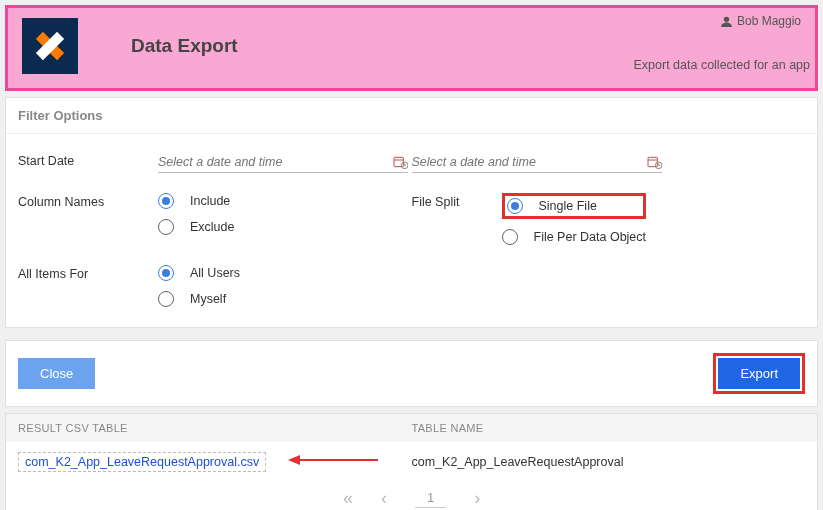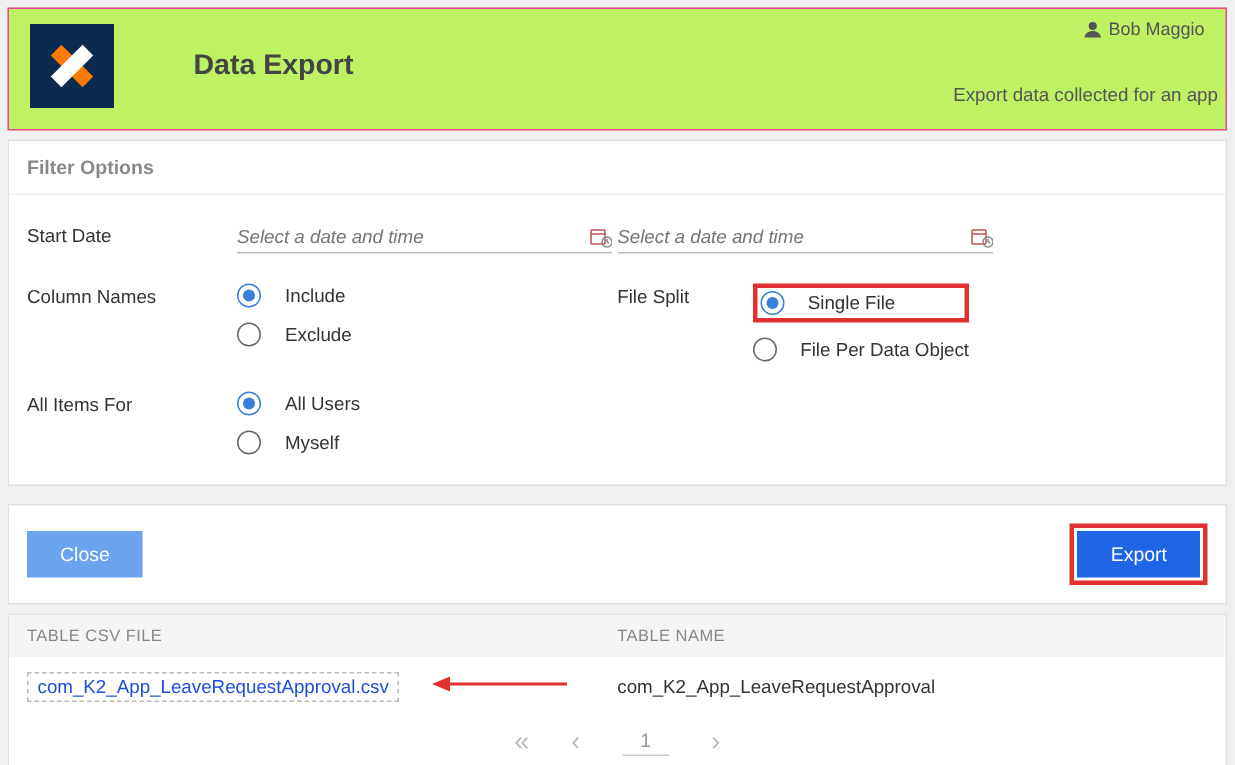--- a/index.html
+++ b/index.html
@@ -6,22 +6,22 @@
   body {
     font-family: Arial, Helvetica, sans-serif;
     font-size: 13px;
     background: #f0f0f0;
     color: #333;
     width: 823px;
     height: 510px;
     overflow: hidden;
   }
   .header-bar {
-    background: #bef264;
-    border: 1px solid #ec4899;
+    background: #f9a8d4;
+    border: 3px solid #ec4899;
     margin: 5px 5px 0 5px;
     padding: 10px 14px 14px 14px;
     position: relative;
   }
   .user-area {
     position: absolute;
     top: 6px;
     right: 14px;
     font-size: 12px;
     color: #555;
@@ -231,21 +231,21 @@
 
 <div class="action-bar">
   <button class="btn btn-close">Close</button>
   <span class="btn-export-wrap">
     <button class="btn btn-export">Export</button>
   </span>
 </div>
 
 <div class="results">
   <div class="results-header">
-    <div>TABLE CSV FILE</div>
+    <div>RESULT CSV TABLE</div>
     <div>TABLE NAME</div>
   </div>
   <div class="results-row">
     <div>
       <span class="csv-link">com_K2_App_LeaveRequestApproval.csv</span>
       <span class="arrow-red">
         <svg width="90" height="12" viewBox="0 0 90 12">
             <line x1="90" y1="6" x2="10" y2="6" stroke="#e03030" stroke-width="2"></line>
             <polygon points="0,6 12,1 12,11" fill="#e03030"></polygon>
           </svg>

